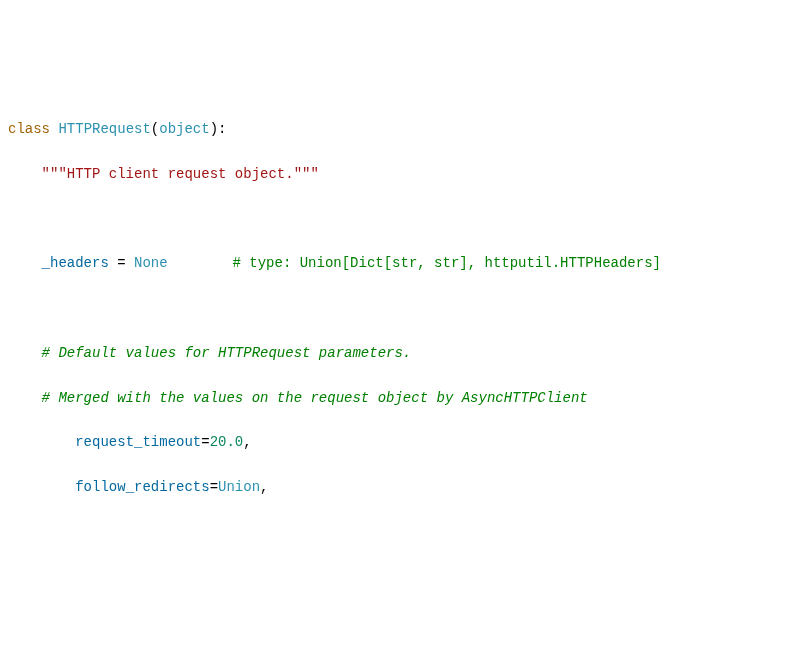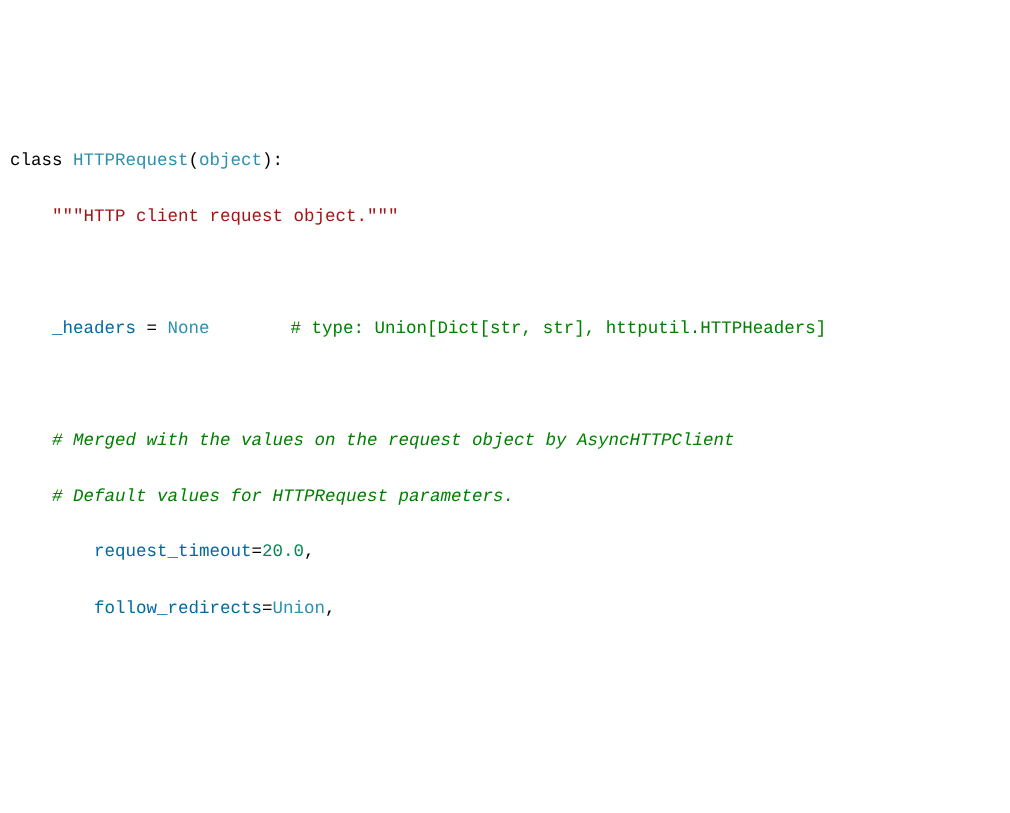--- a/index.html
+++ b/index.html
@@ -8,41 +8,41 @@
     padding: 6px 8px;
     font-family: Consolas, "Courier New", monospace;
     font-size: 14px;
     line-height: 1.6;
     background: #fff;
     color: #000;
     white-space: pre;
   }
   .code-block { position: relative; }
   .line { display: block; }
-  .kw   { color: #000000; }       
+  .kw   { color: #a16207; }       
   .cls  { color: #2b91af; }       
   .str  { color: #a31515; }       
   .com  { color: #008000; font-style: italic; } 
   .com-nobold { font-style: normal; margin-left: 48px; }
   .num  { color: #098658; }       
   .id   { color: #0369a1; }
 </style>
 </head>
 <body>
 
 
 
 <div class="code-block">
 <span class="line"><span class="kw">class</span> <span class="cls">HTTPRequest</span>(<span class="cls">object</span>):</span>
 <span class="line">    <span class="str">"""HTTP client request object."""</span></span>
 <span class="line">    </span>
 <span class="line">    <span class="id">_headers</span><span> = </span><span class="cls">None</span>  <span class="com com-nobold"># type: Union[Dict[str, str], httputil.HTTPHeaders]</span></span>
 <span class="line">    </span>
+<span class="line">    <span class="com"># Default values for HTTPRequest parameters.</span></span>
 <span class="line">    <span class="com"># Merged with the values on the request object by AsyncHTTPClient</span></span>
-<span class="line">    <span class="com"># Default values for HTTPRequest parameters.</span></span>
 <span class="line">        <span class="id">request_timeout</span>=<span class="num">20.0</span>,</span>
 <span class="line">        <span class="id">follow_redirects</span>=<span class="cls">Union</span>,</span>
 
 
 
 
 
 
 
 

